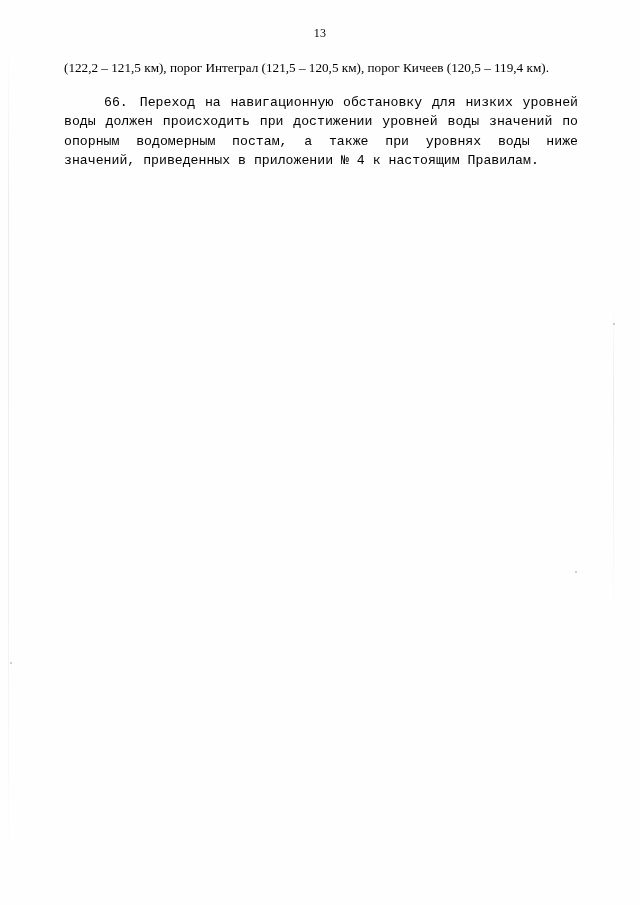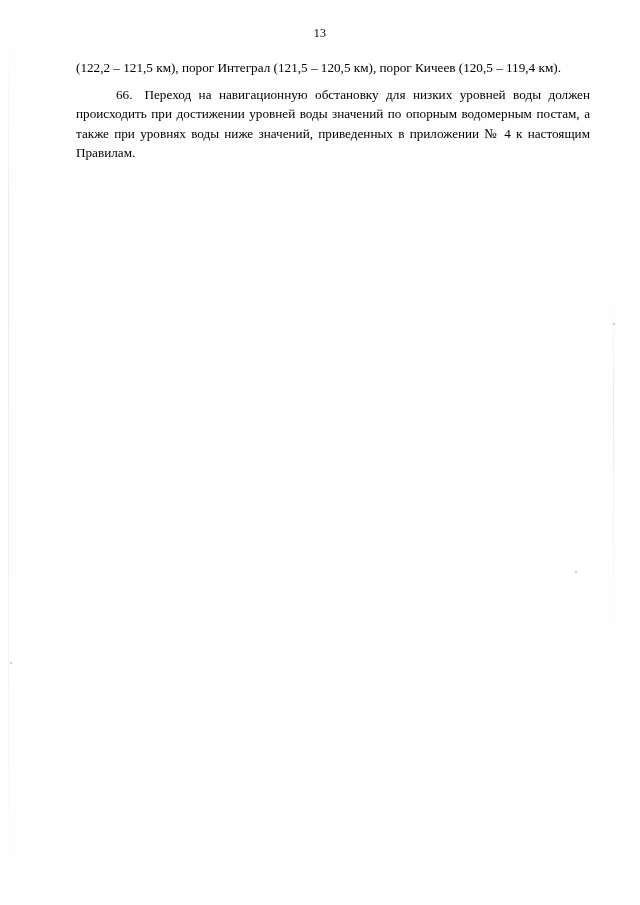--- a/index.html
+++ b/index.html
@@ -49,34 +49,35 @@
     position: absolute;
     top: 26px;
     left: 0;
     width: 640px;
     text-align: center;
     font-size: 12px;
     letter-spacing: 0.2px;
   }
   .content {
     position: absolute;
-    left: 76px;
+    left: 64px;
     top: 58px;
     width: 514px;
   }
   p.body-par {
     margin: 0;
     font-size: 13.2px;
     line-height: 19.6px;
     text-align: justify;
     text-justify: inter-word;
     hyphens: none;
   }
   p.body-par + p.body-par {
-    margin-top: 7px;
+    margin-top: 15px;
+    font-family: Liberation Mono, monospace;
   }
   .indent {
     display: inline-block;
     width: 40px;
   }
   .num-gap {
     display: inline-block;
     width: 12px;
   }
 </style>

